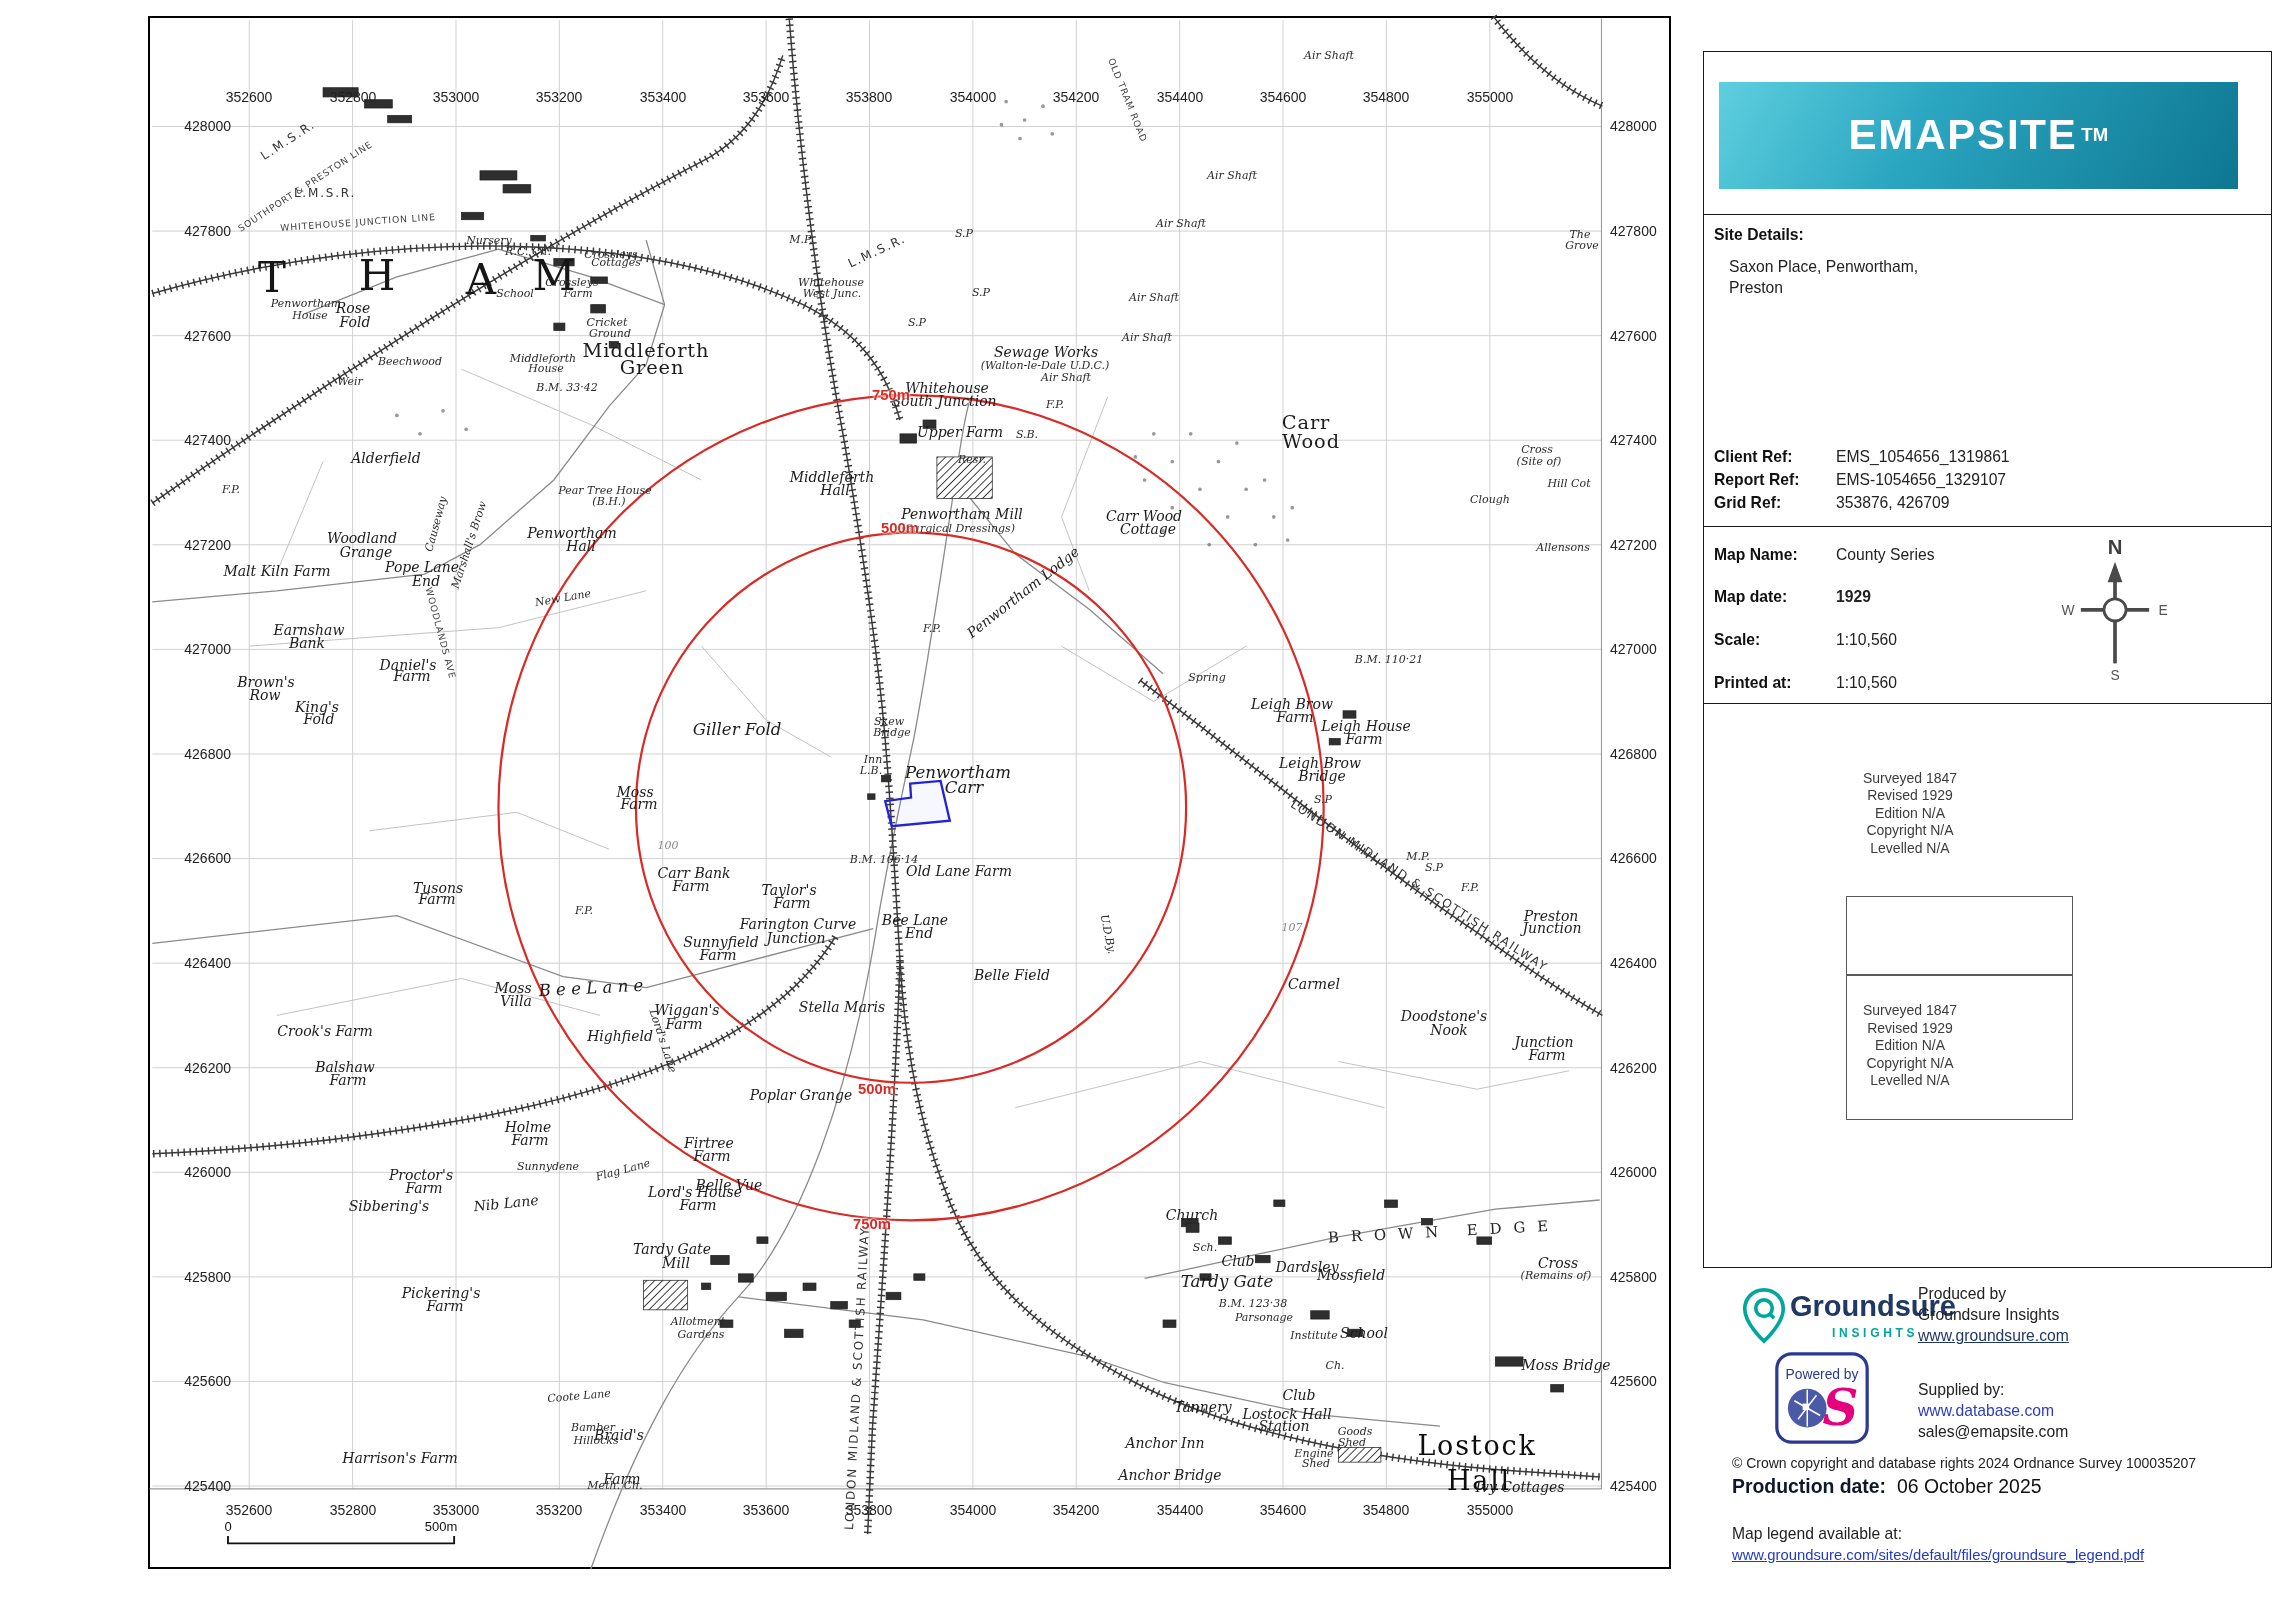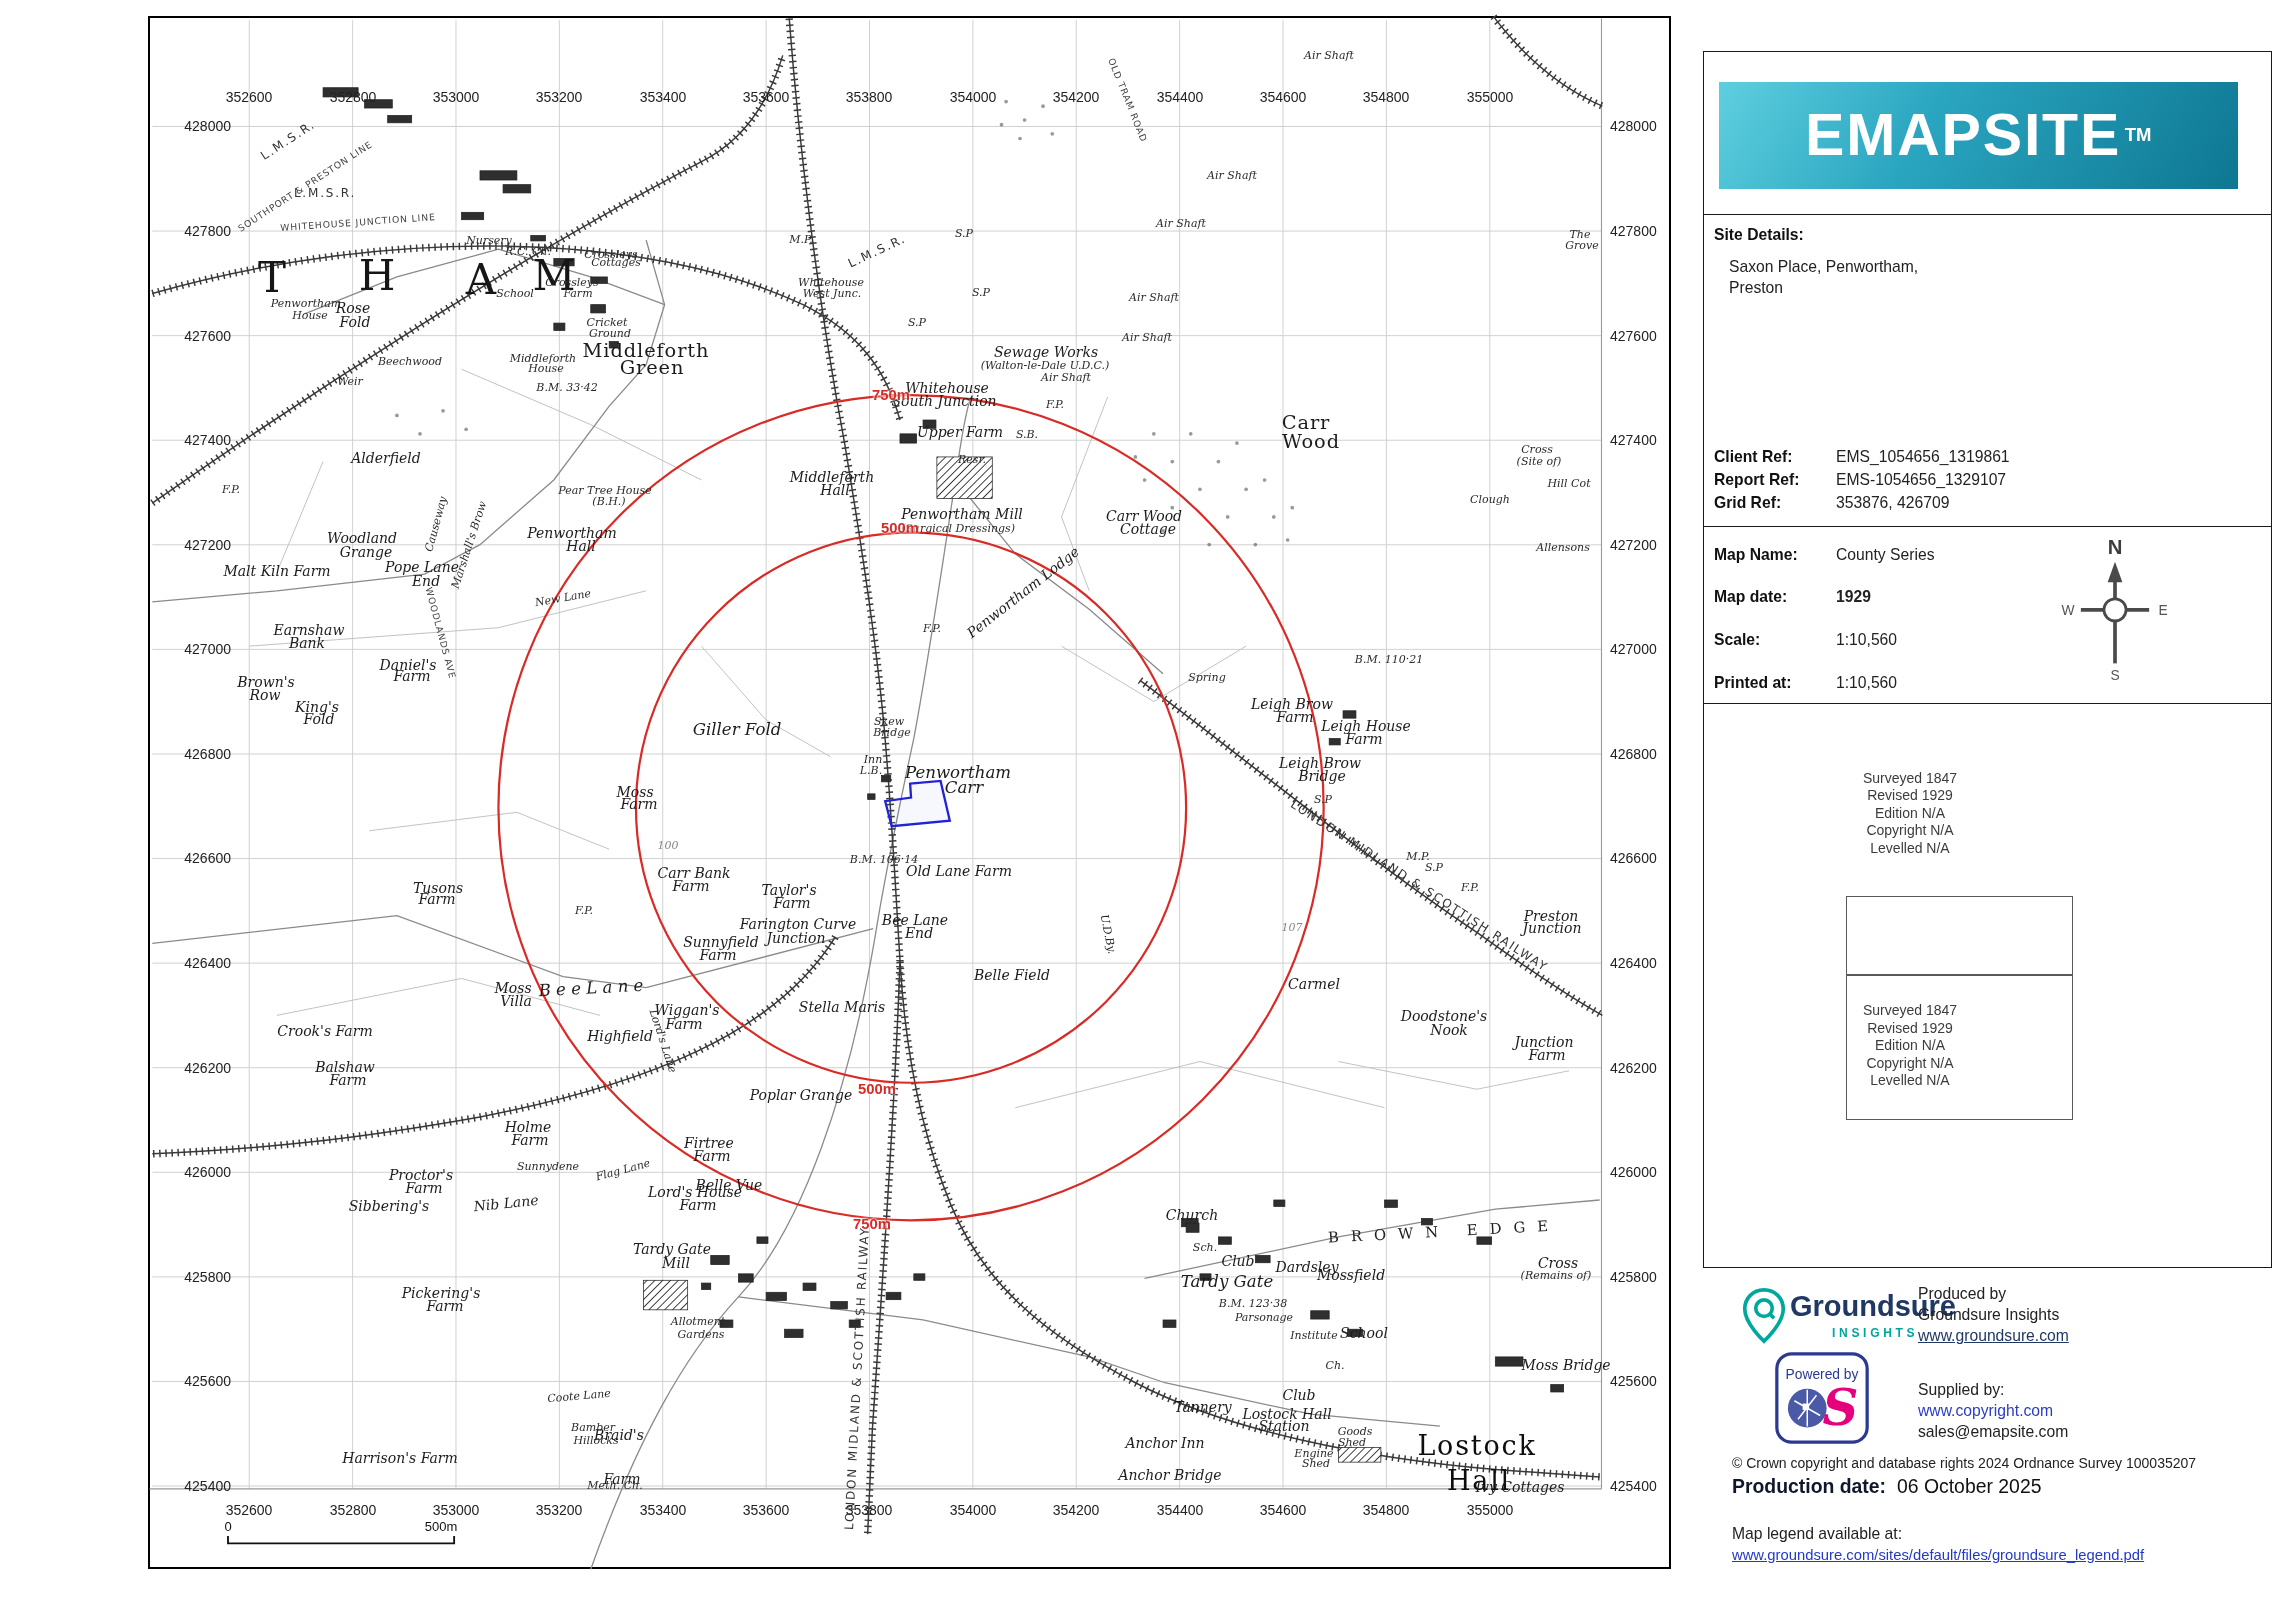--- a/index.html
+++ b/index.html
@@ -23,21 +23,21 @@
   .red{font:bold 14.8px "Liberation Sans",sans-serif;color:#d92b26;text-shadow:0 0 2.8px #fff,0 0 2.8px #fff;}
   .spread{font:14.8px "DejaVu Serif",serif;letter-spacing:12px;color:#222;}
   .axis{position:absolute;font:14px "Liberation Sans",sans-serif;color:#222;white-space:nowrap;}
   .scale-num{position:absolute;font:13px "Liberation Sans",sans-serif;color:#111;transform:translate(-50%,0);}
   
   .rbox{position:absolute;left:1703px;width:569px;border:1.8px solid #1a1a1a;box-sizing:border-box;background:#fff;}
   #logo-box{top:51px;height:165px;}
   #emapsite-logo{position:absolute;left:14.8px;top:29.5px;width:519px;height:107px;
       background:linear-gradient(120deg,#5ecfdf 0%,#2aa5c0 40%,#0e7792 100%);
       display:flex;align-items:center;justify-content:center;}
-  #emapsite-logo .wordmark{color:#fff;font-weight:bold;font-size:59px;letter-spacing:1.8px;
+  #emapsite-logo .wordmark{color:#fff;font-weight:bold;font-size:42px;letter-spacing:1.8px;
       font-family:"Liberation Sans",sans-serif;}
   #emapsite-logo .tm{color:#fff;font-weight:bold;font-size:18.5px;vertical-align:26px;margin-left:3.7px;}
   #details-box{top:214px;height:314px;}
   #meta-box{top:526px;height:179px;}
   #survey-box{top:703px;height:565px;}
   .h-label{font-weight:bold;font-size:15.7px;color:#111;}
   .addr{font-size:15.7px;line-height:20px;color:#222;}
   .row-label{position:absolute;left:10px;font-weight:bold;font-size:15.7px;color:#111;}
   .row-value{position:absolute;left:132px;font-size:15.7px;color:#222;white-space:nowrap;}
   .survey-line{position:absolute;width:222px;text-align:center;font-size:14px;color:#3c3c3c;transform:translate(-50%,0);}
@@ -575,21 +575,21 @@
     <circle cx="36" cy="62" r="21" fill="#4b5aa7"></circle>
     <path d="M22,54 L50,70 M26,74 L46,48 M36,42 L36,82" stroke="#fff" stroke-width="1.6"></path>
     <rect x="31" y="57" width="7" height="7" fill="#fff"></rect>
     <text x="72" y="80" text-anchor="middle" font-size="54" font-weight="bold" font-style="italic" fill="#e5007d" font-family="DejaVu Serif, serif">S</text>
   </svg>
 
   <div class="gs-col" style="top:1285px;">Produced by</div>
   <div class="gs-col" style="top:1306px;">Groundsure Insights</div>
   <div class="gs-col" style="top:1327px;"><a href="#" class="dark-link">www.groundsure.com</a></div>
   <div class="gs-col" style="top:1381px;">Supplied by:</div>
-  <div class="gs-col" style="top:1402px;"><a href="#" class="blue-link">www.copyright.com</a></div>
+  <div class="gs-col" style="top:1402px;"><a href="#" class="blue-link">www.database.com</a></div>
   <div class="gs-col" style="top:1423px;">sales@emapsite.com</div>
 
   <div id="copyright">© Crown copyright and database rights 2024 Ordnance Survey 100035207</div>
   <div id="prod-label">Production date:</div>
   <div id="prod-value">06 October 2025</div>
   <div id="legend-label">Map legend available at:</div>
   <div id="legend-link"><a href="#" class="legend-link">www.groundsure.com/sites/default/files/groundsure_legend.pdf</a></div>
 
 </div>
 

